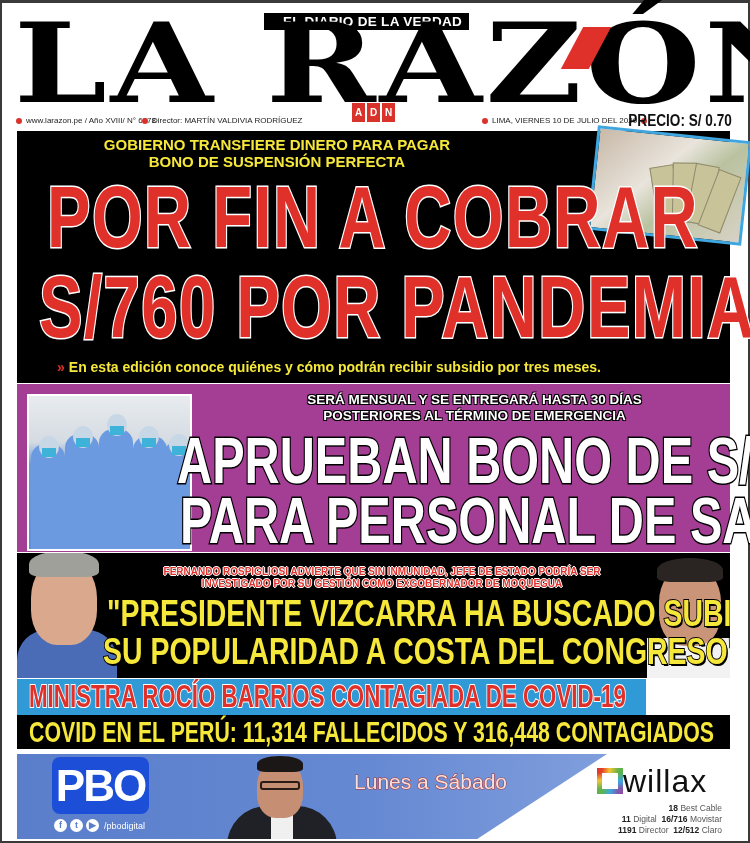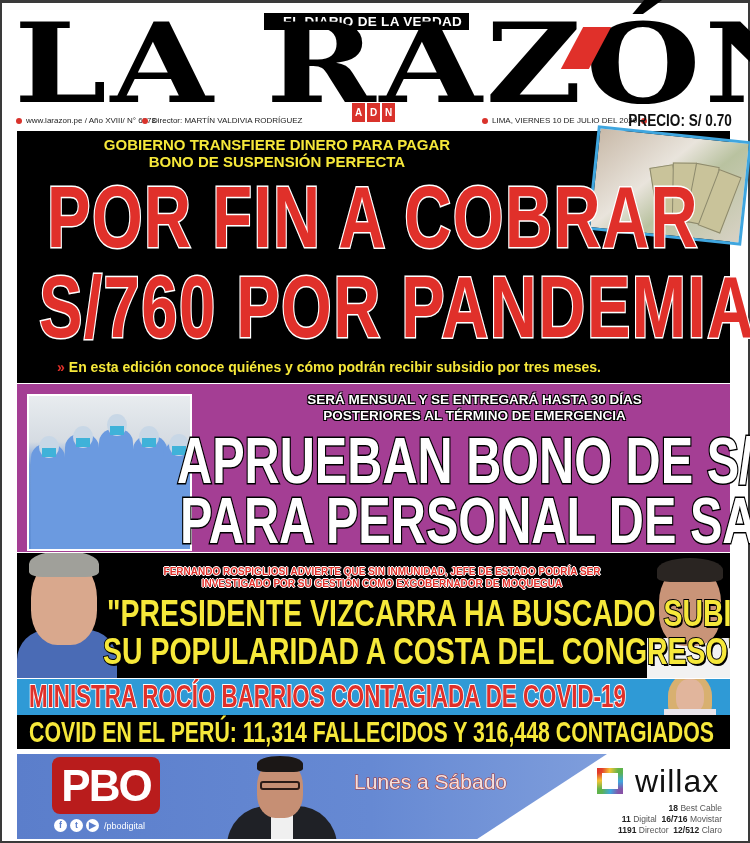--- a/index.html
+++ b/index.html
@@ -80,53 +80,53 @@
   .kicker-red { position: absolute; left: 100px; width: 530px; text-align: center;
                 color: #e0302a; font-weight: bold; font-size: 10px; line-height: 12px;
                 text-shadow: 1px 0 0 #fff, -1px 0 0 #fff, 0 1px 0 #fff, 0 -1px 0 #fff; }
   .quote-yellow { position: absolute; left: 90px; width: 700px; color: #f6e83a;
                   font-weight: bold; font-size: 36px; line-height: 38px; white-space: nowrap;
                   -webkit-text-stroke: 2px #000; paint-order: stroke fill;
                   text-shadow: 2px 2px 0 #000;
                   transform: scaleX(0.79); transform-origin: left top; }
 
   
-  .minister-band { position: absolute; left: 15px; top: 676px; width: 713px; height: 36px;
+  .minister-band { position: absolute; left: 15px; top: 676px; width: 629px; height: 36px;
                    background: #2f9ad6; overflow: hidden; }
   .minister-band .text { position: absolute; left: 12px; top: 2px; color: #e0302a;
                          font-weight: bold; font-size: 31px; line-height: 32px; white-space: nowrap;
                          -webkit-text-stroke: 2px #fff; paint-order: stroke fill;
                          transform: scaleX(0.72); transform-origin: left top; }
   .minister-photo { position: absolute; left: 643px; top: -10px; width: 60px; height: 50px; }
 
   
   .covid-band { position: absolute; left: 15px; top: 712px; width: 713px; height: 34px;
                 background: #000; }
   .covid-band .text { position: absolute; left: 12px; top: 2px; color: #f6e83a;
                       font-weight: bold; font-size: 30px; line-height: 30px; white-space: nowrap;
                       transform: scaleX(0.71); transform-origin: left top; }
 
   
   .ad { position: absolute; left: 15px; top: 751px; width: 713px; height: 85px;
         background: #fff; overflow: hidden; }
   .ad-blue { position: absolute; left: 0; top: 0; width: 590px; height: 85px;
              background: linear-gradient(90deg,#5b7ecb 0%,#6689d3 60%,#7f9edc 100%);
              clip-path: polygon(0 0, 100% 0, 78% 100%, 0 100%); }
-  .pbo-logo { position: absolute; left: 35px; top: 3px; width: 108px; height: 57px;
-              background: #b91c1c; border-radius: 8px; color: #fff; font-weight: bold;
+  .pbo-logo { position: absolute; left: 35px; top: 3px; width: 97px; height: 57px;
+              background: #1d4ed8; border-radius: 8px; color: #fff; font-weight: bold;
               font-size: 44px; line-height: 57px; text-align: center; letter-spacing: -2px; }
   .social { position: absolute; left: 37px; top: 65px; display: flex; align-items: center; gap: 3px; }
   .social .ic { display: block; width: 13px; height: 13px; border-radius: 50%; background: #fff;
                 color: #5b7ecb; font-size: 9px; font-weight: bold; text-align: center; line-height: 13px; }
   .social .handle { color: #fff; font-size: 9px; margin-left: 2px; }
   .host { position: absolute; left: 210px; top: 0; width: 110px; height: 85px; }
   .schedule { position: absolute; left: 320px; top: 15px; width: 170px; text-align: right;
               color: #f4e0dc; font-size: 21px; line-height: 26px;
               -webkit-text-stroke: 1px #b0302a; paint-order: stroke fill; }
-  .willax-logo { position: absolute; left: 580px; top: 11px; display: flex; align-items: center; gap: 12px; }
+  .willax-logo { position: absolute; left: 580px; top: 11px; display: flex; align-items: center; gap: 0; }
   .willax-square { width: 26px; height: 26px; border: 5px solid; border-image: linear-gradient(135deg,#e0302a,#f3c434,#5db34b,#3fa6df,#8a4ea4) 1; }
   .willax-word { font-size: 32px; color: #111; line-height: 32px; letter-spacing: 1px; }
   .channels { position: absolute; left: 540px; top: 49px; width: 165px; font-size: 8.5px;
               line-height: 11px; color: #555; text-align: right; }
   .channels b { color: #222; }
 </style>
 </head>
 <body>
 
 <div class="page">

